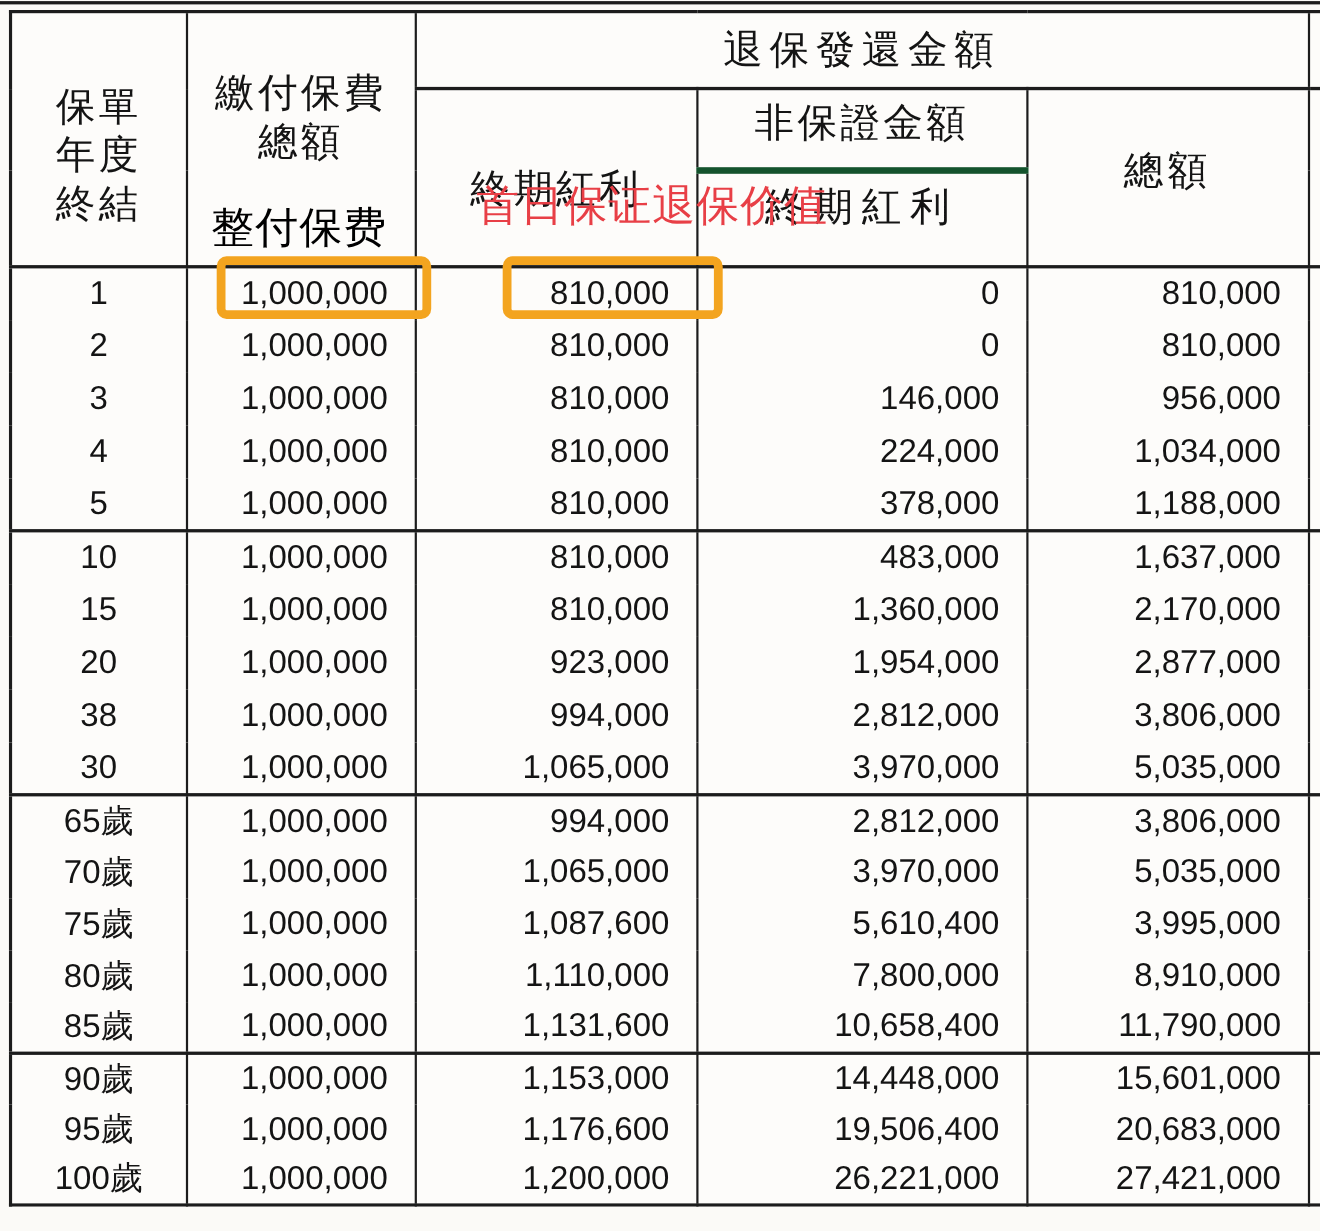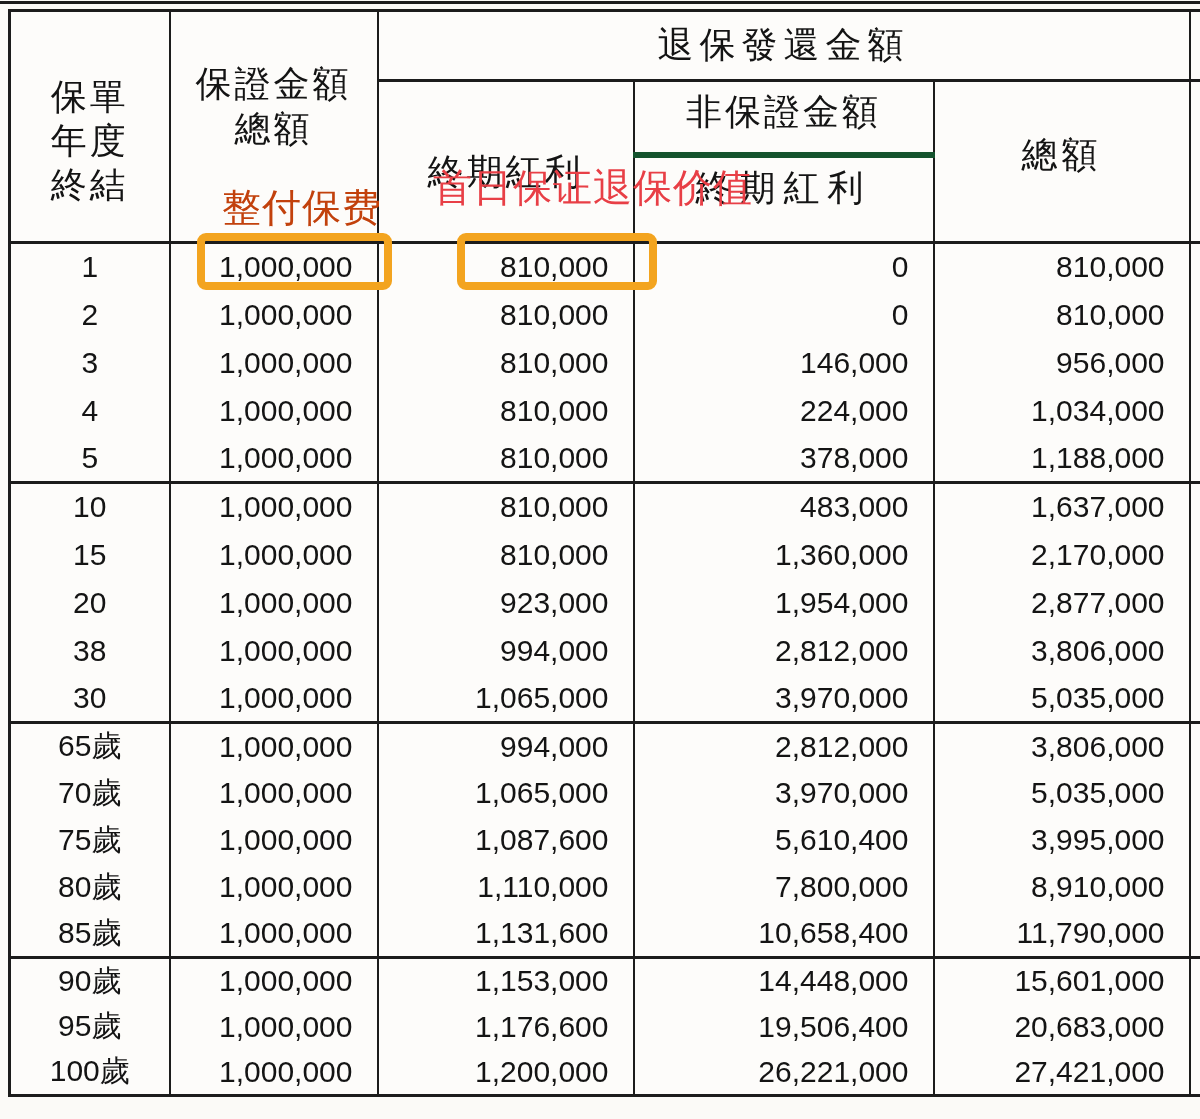--- a/index.html
+++ b/index.html
@@ -67,21 +67,21 @@
         <col class="c-sliver">
     </colgroup>
     <thead>
       <tr class="h1">
         <th rowspan="3" class="year-head">
           <div>保單</div>
           <div>年度</div>
           <div>終結</div>
         </th>
         <th rowspan="3" class="premium-head">
-          <div>保證金額</div>
+          <div>繳付保費</div>
           <div>總額</div>
         </th>
         <th colspan="3" class="surrender-group">退保發還金額</th>
         <th class="sliver-head-top"></th>
       </tr>
       <tr class="h2">
         <th rowspan="2" class="guaranteed-head">終期紅利</th>
         <th class="nonguaranteed">非保證金額</th>
         <th rowspan="2" class="total-head">總額</th>
         <th rowspan="2"></th>
@@ -238,17 +238,17 @@
           <td class="num">1,000,000</td>
           <td class="num">1,200,000</td>
           <td class="num">26,221,000</td>
           <td class="num">27,421,000</td>
           <td class="sliver"></td>
         </tr>
       </tbody>
   </table>
 </div>
 
-<div class="red-note" style="left: 222px; top: 188px; color: #c2410c;">整付保费</div>
+<div class="red-note" style="left: 192px; top: 188px; color: #000000;">整付保费</div>
 <div class="red-note" style="left: 433px; top: 168px; color: rgb(232, 63, 70);">首日保证退保价值</div>
 
 <div class="hl-box" style="left: 197px; top: 233px; width: 179px; height: 41px; border-color: rgb(243, 164, 31);"></div>
 <div class="hl-box" style="left: 457px; top: 233px; width: 184px; height: 41px; border-color: rgb(243, 164, 31);"></div>
 
 </body></html>

